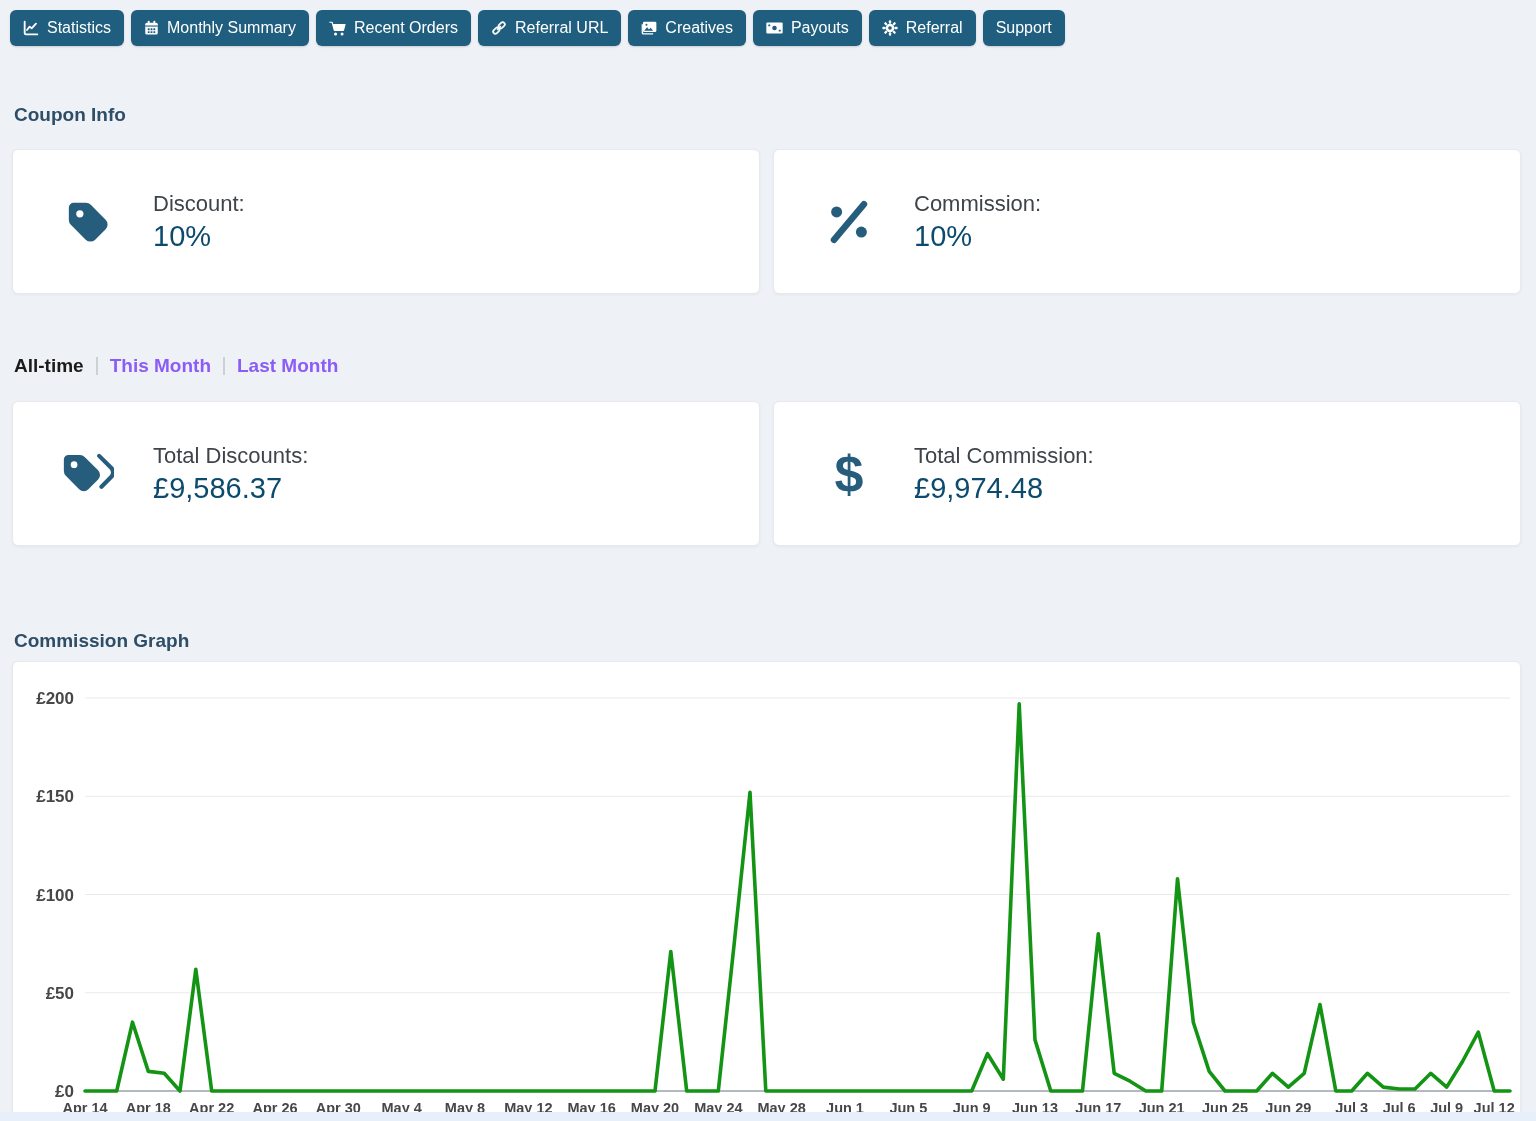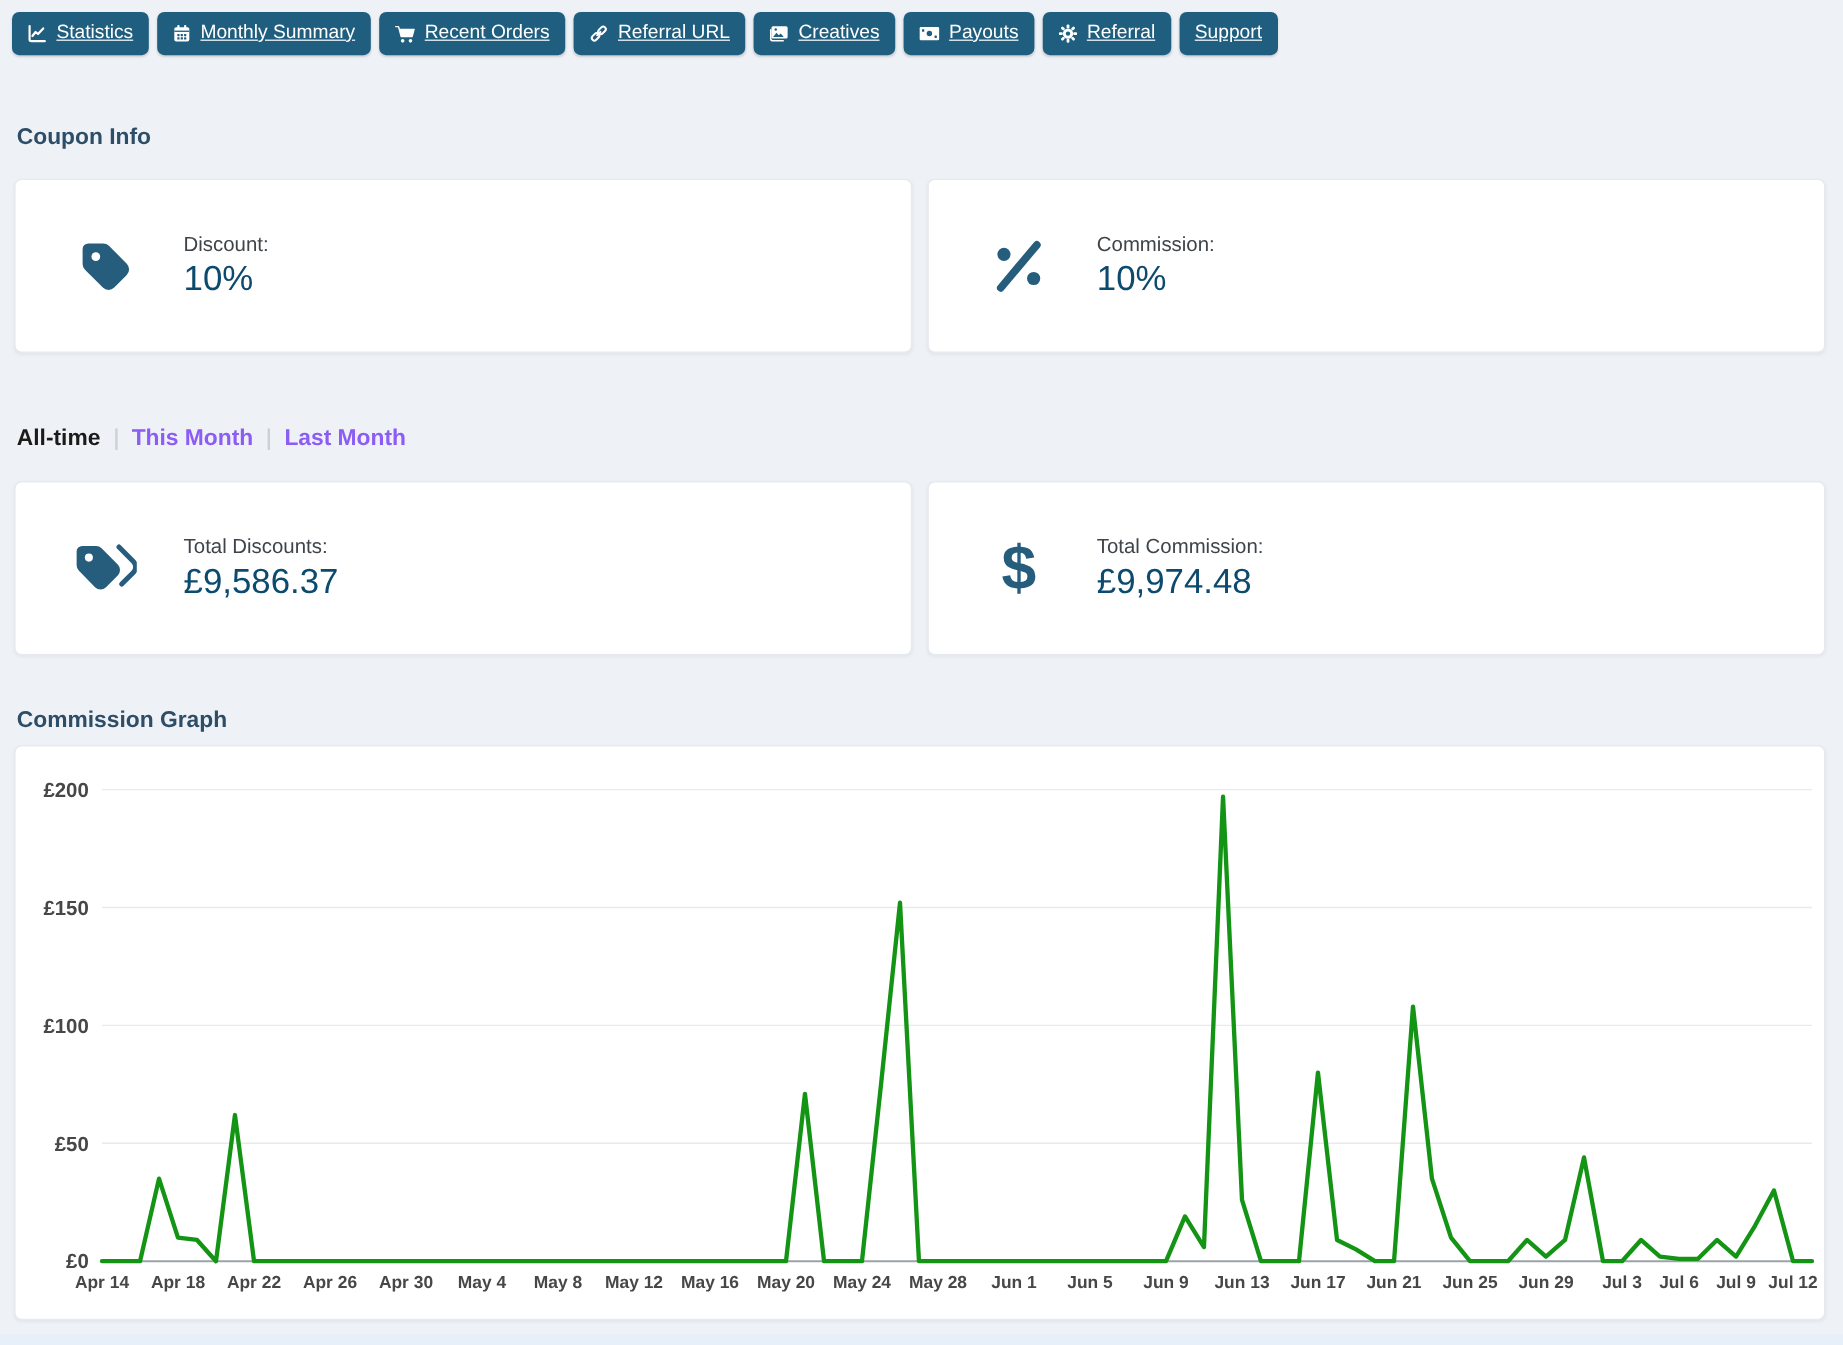--- a/index.html
+++ b/index.html
@@ -15,47 +15,46 @@
     font-family:"Liberation Sans", sans-serif;
     position:relative;
   }
   
   .top-nav{display:flex;gap:7px;padding:10px 0 0 10px;align-items:flex-start;}
   .nav-btn{
     background:var(--nav-bg);color:#fff;border:none;border-radius:6px;
     padding:7px 13px;font-size:16px;font-family:inherit;
     display:inline-flex;align-items:center;gap:8px;height:36px;cursor:pointer;
     box-shadow:0 1px 2px rgba(0,0,0,.15);
-    text-decoration:underline;
   }
   .btn-icon{display:inline-flex;align-items:center;}
   .btn-icon svg{display:block;}
   
   .section-heading{
     color:var(--heading);font-size:19px;font-weight:700;margin:0;
     padding-left:14px;line-height:22px;
   }
   .heading-coupon{margin-top:58px;}
-  .heading-graph{margin-top:44px;}
+  .heading-graph{margin-top:84px;}
   
   .card-row{display:flex;gap:13px;margin:23px 15px 0 12px;}
   .info-card{
     flex:1;height:145px;background:#fff;border:1px solid #e6e9ed;border-radius:6px;
     box-shadow:0 1px 3px rgba(20,30,50,.05);
     display:flex;align-items:center;padding-left:46px;gap:36px;
   }
   .card-icon{width:58px;display:flex;justify-content:center;align-items:center;color:var(--icon-accent);}
   .card-icon svg{display:block;}
   .card-icon[data-name="tag-icon"] svg{width:46px;height:46px;}
   .card-icon[data-name="users-icon"] svg{width:58px;height:44px;}
   .card-icon[data-name="percent-icon"] svg{width:44px;height:44px;}
   .card-icon[data-name="cart-icon"] svg{width:50px;height:44px;}
   .card-icon[data-name="tags-icon"] svg{width:52px;height:45px;}
   .dollar-glyph{font-size:52px;font-weight:700;color:var(--icon-accent);line-height:46px;}
-  .card-label{font-size:17px;color:#3e4449;margin-bottom:4px;}
+  .card-label{font-size:22px;color:#3e4449;margin-bottom:4px;}
   .card-value{font-size:29px;color:#0c4a6e;line-height:1.05;}
   
   .period-tabs{display:flex;align-items:center;margin:60px 0 14px 14px;height:24px;}
   .tab{font-size:19px;font-weight:700;color:#8b5cf6;cursor:pointer;}
   .tab.active{color:#1b1b1b;cursor:default;}
   .tab-sep{display:inline-block;width:2px;height:18px;background:#ccd1d6;margin:0 12px;}
   
   .chart-card{
     margin:9px 15px 0 12px;height:479px;background:#fff;border:1px solid #e6e9ed;
     border-radius:6px;box-shadow:0 1px 3px rgba(20,30,50,.05);position:relative;overflow:hidden;

